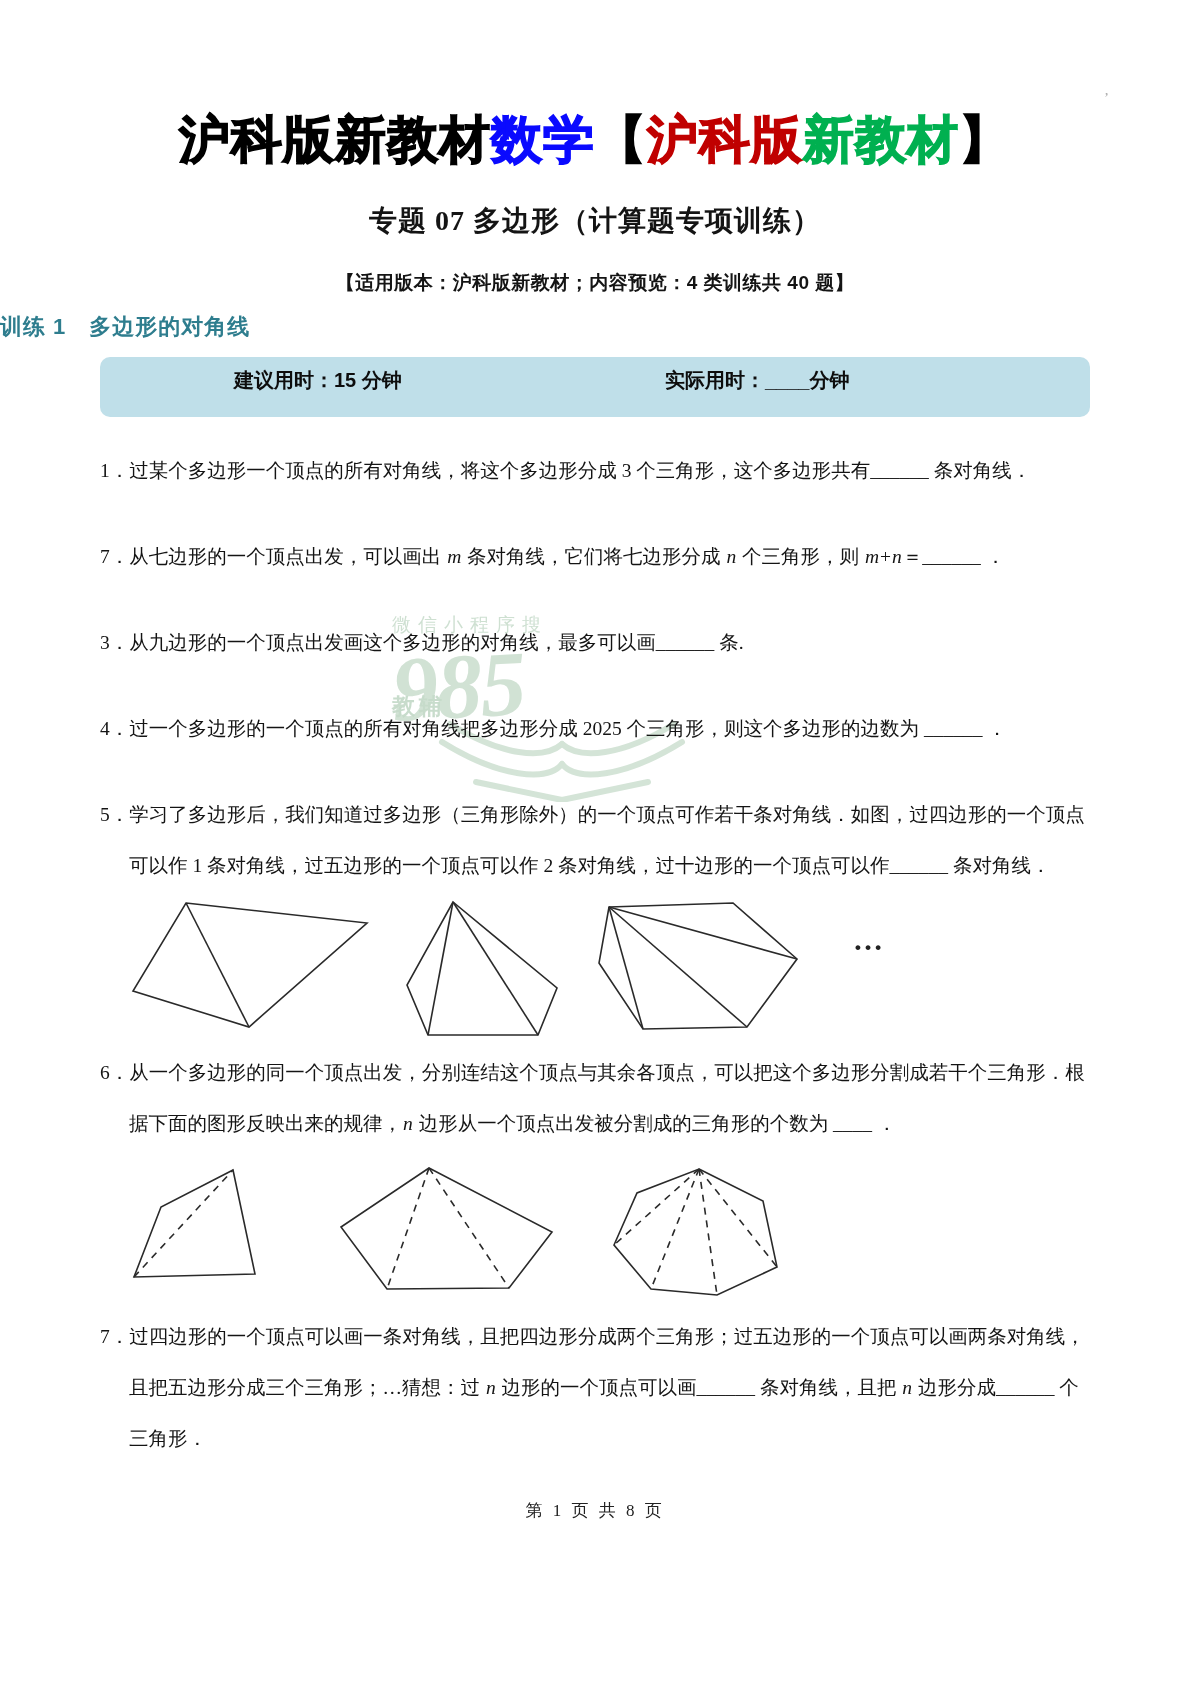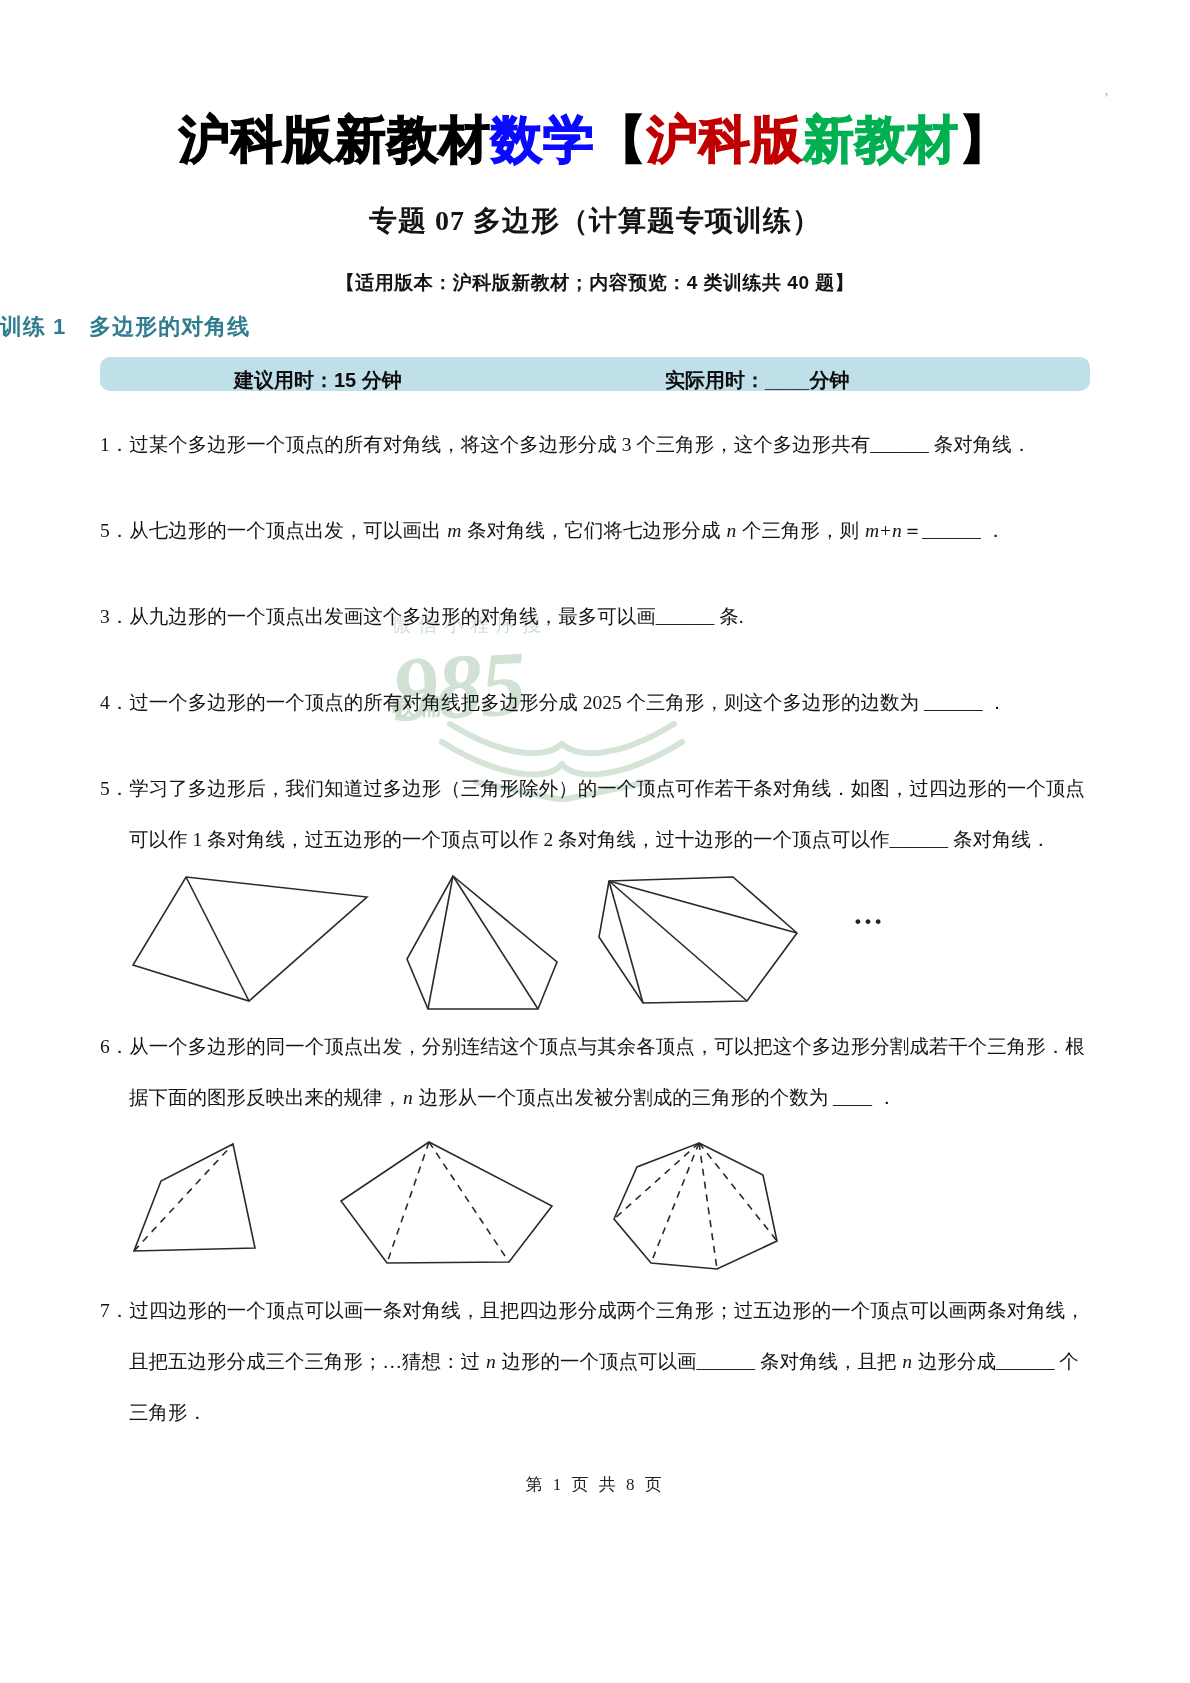--- a/index.html
+++ b/index.html
@@ -24,21 +24,21 @@
   .meta {
     margin-top:30px; text-align:center; font-size:19px; font-weight:bold;
     font-family:"Liberation Sans","DejaVu Sans",sans-serif; letter-spacing:.5px;
   }
   .section {
     margin-top:16px; font-size:22px; font-weight:bold;
     font-family:"Liberation Sans","DejaVu Sans",sans-serif; letter-spacing:1px;
   }
   
   .banner {
-    position:relative; margin:15px 100px 0; height:34px; border-radius:10px;
+    position:relative; margin:15px 100px 0; height:60px; border-radius:10px;
     font-family:"Liberation Sans","DejaVu Sans",sans-serif; font-weight:bold;
     font-size:20px; line-height:46px; color:#0d0d0d;
   }
   .banner .left  { position:absolute; left:134px; }
   .banner .right { position:absolute; left:565px; }
   
   .content { position:relative; z-index:2; margin:28px 100px 0; font-size:19.5px; }
   .q { line-height:51px; margin-bottom:35px; text-indent:-29px; padding-left:29px; }
   .q.tight { margin-bottom:10px; }
   .it { font-style:italic; padding:0 1px; }
@@ -97,21 +97,21 @@
         <path d="M250 26 C192 62 144 66 130 48"></path>
         <path d="M44 66 L130 84 L216 66"></path>
       </g>
     </svg>
   </div>
 
   <div class="content">
 
     <div class="q"><span>1．过某个多边形一个顶点的所有对角线，将这个多边形分成 3 个三角形，这个多边形共有______ 条对角线．</span></div>
 
-    <div class="q"><span>5．从七边形的一个顶点出发，可以画出 </span><span class="it">m</span><span> 条对角线，它们将七边形分成 </span><span class="it">n</span><span> 个三角形，则 </span><span class="it">m</span><span>+</span><span class="it">n</span><span>＝______ ．</span></div>
+    <div class="q"><span>7．从七边形的一个顶点出发，可以画出 </span><span class="it">m</span><span> 条对角线，它们将七边形分成 </span><span class="it">n</span><span> 个三角形，则 </span><span class="it">m</span><span>+</span><span class="it">n</span><span>＝______ ．</span></div>
 
     <div class="q"><span>3．从九边形的一个顶点出发画这个多边形的对角线，最多可以画______ 条.</span></div>
 
     <div class="q"><span>4．过一个多边形的一个顶点的所有对角线把多边形分成 2025 个三角形，则这个多边形的边数为 ______ ．</span></div>
 
     <div class="q tight">
       <span><span>5．学习了多边形后，我们知道过多边形（三角形除外）的一个顶点可作若干条对角线．如图，过四边形的一个顶点可以作 1 条对角线，过五边形的一个顶点可以作 2 条对角线，过十边形的一个顶点可以作______ 条对角线．</span></span>
       <div class="figrow gap34">
         <svg width="240" height="132" viewBox="0 0 240 132">
           <g fill="none" stroke="#2a2a2a" stroke-width="1.6">

